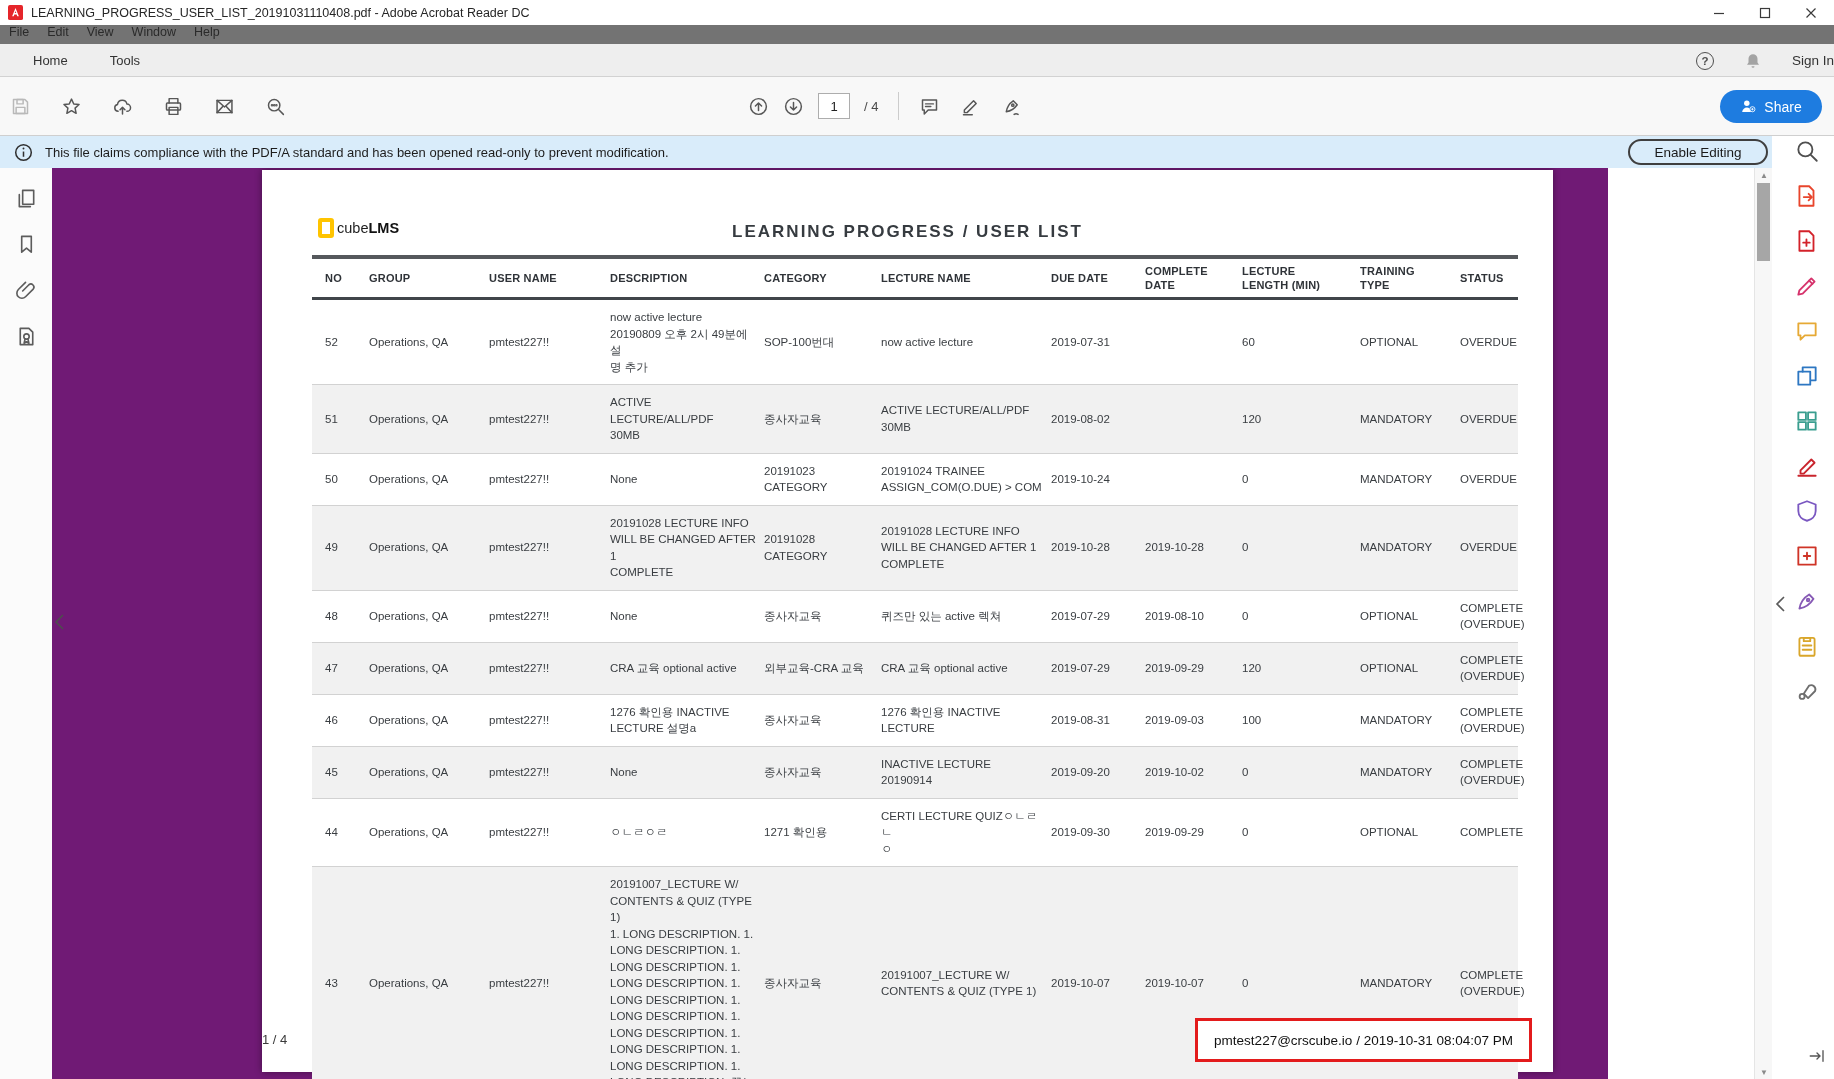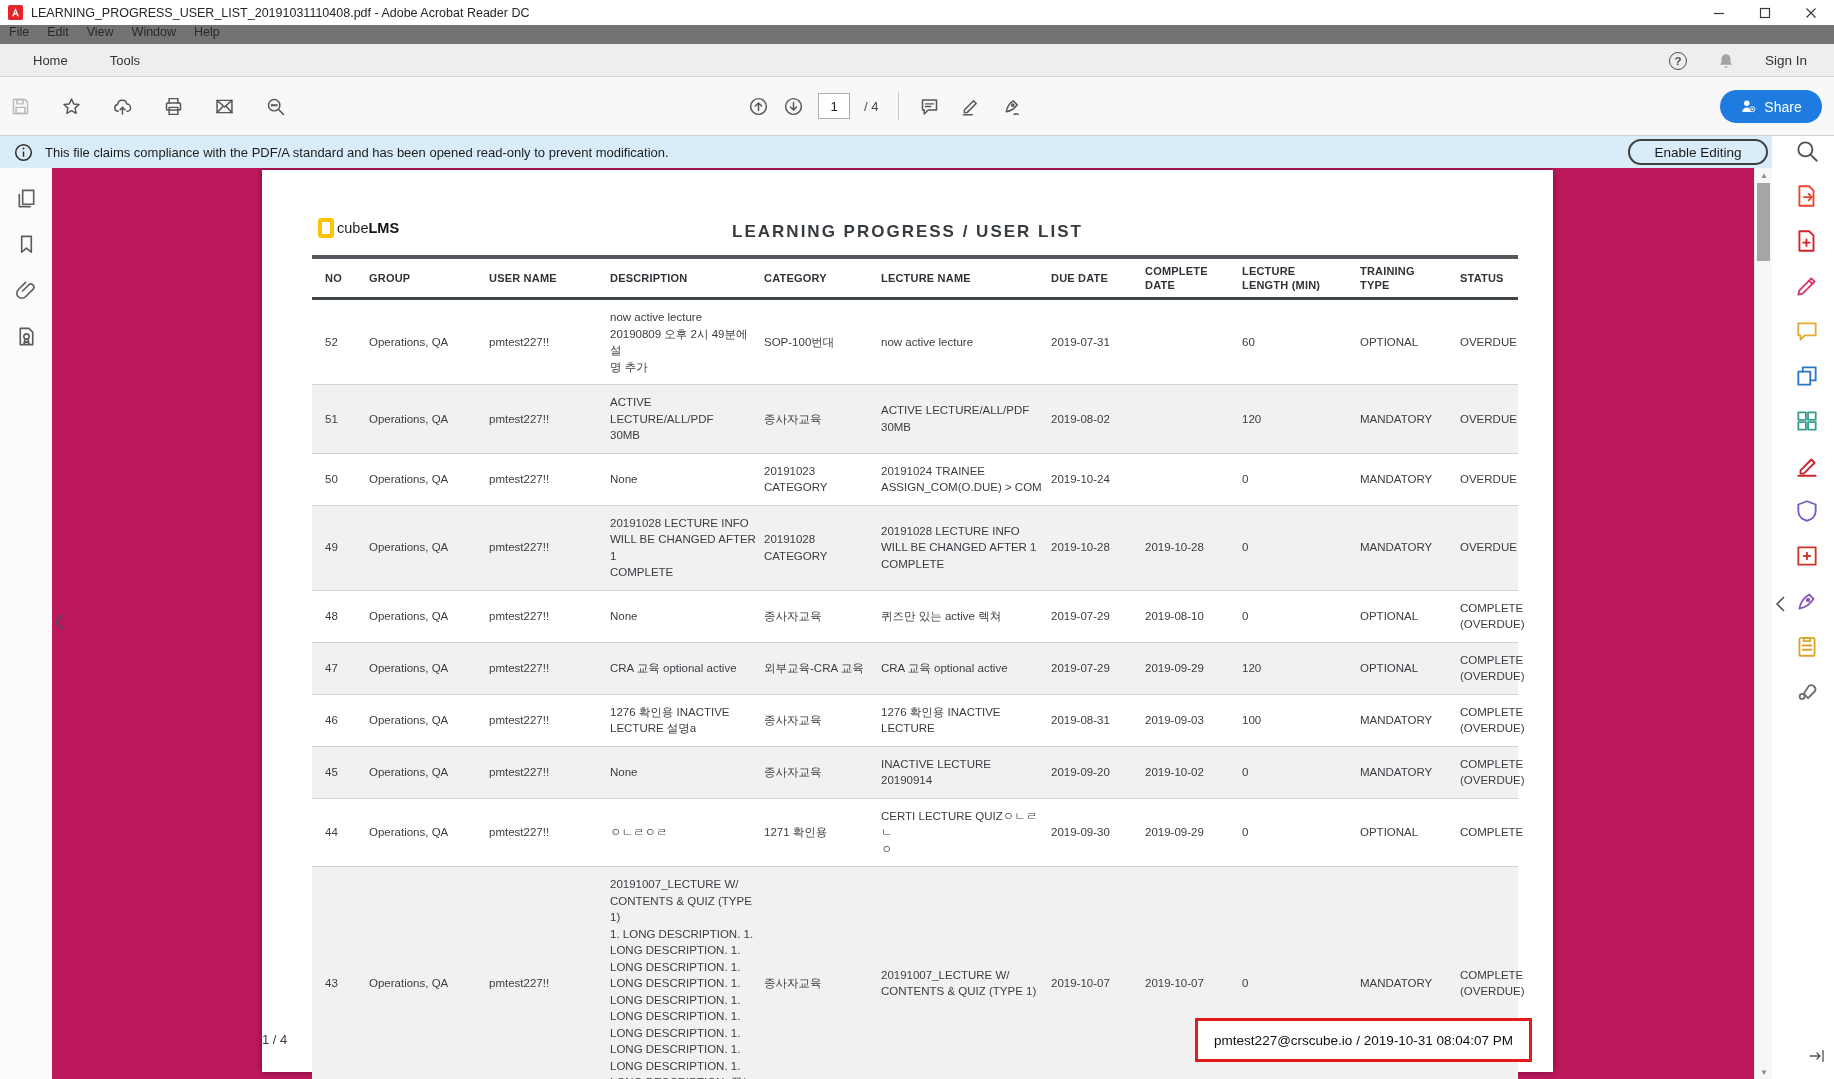--- a/index.html
+++ b/index.html
@@ -19,21 +19,21 @@
   .menuitem { padding:0 9px; font-size:12.5px; color:#2a2a2a; }
 
   
   .tabbar { position:absolute; top:44px; left:0; width:1834px; height:33px; background:#eeeeee; border-bottom:1px solid #d2d2d2; display:flex; align-items:stretch; padding-left:12px; }
   .tab { display:flex; align-items:center; padding:15px 21px; font-size:13px; color:#333; }
   .tab.active { background:#fff; border:1px solid #d2d2d2; border-bottom:none; margin-bottom:-1px; width:152px; padding:0 12px; justify-content:space-between; margin-left:20px;margin-top:44px; }
   .tabclose { color:#666; font-size:13px; line-height:1; margin-left:8px; }
   .tabbar-right { position:absolute; right:0; top:44px; height:33px; display:flex; align-items:center; }
   .helpcircle { width:18px; height:18px; border:1.5px solid #4f4f4f; border-radius:50%; color:#4f4f4f; font-size:11.5px; font-weight:bold; display:flex; align-items:center; justify-content:center; margin-right:30px; }
   .bell { width:18px; height:18px; margin-right:30px; }
-  .signin { font-size:13.5px; color:#333; margin-right:27px; }
+  .signin { font-size:13.5px; color:#333; }
 
   
   .toolbar { position:absolute; top:77px; left:0; width:1834px; height:59px; background:#f8f8f8; border-bottom:1px solid #cfcfcf; }
   .tb-left { position:absolute; left:10px; top:0; height:58px; display:flex; align-items:center; gap:30px; }
   .tbicon { width:21px; height:21px; }
   .tbicon svg, .navicon svg, .toolicon svg, .icon svg { width:100%; height:100%; display:block; }
   .tb-center { position:absolute; left:748px; top:0; height:58px; display:flex; align-items:center; gap:14px; }
   .pageinput { width:32px; height:26px; border:1px solid #adadad; background:#fff; text-align:center; font-size:13px; color:#222; font-family:inherit; }
   .pagetotal { font-size:13px; color:#4a4a4a; }
   .tb-divider { width:1px; height:28px; background:#cccccc; margin:0 6px; }
@@ -43,21 +43,21 @@
   
   .infobar { position:absolute; top:136px; left:0; width:1772px; height:32px; background:#d9ecfa; display:flex; align-items:center; }
   .infoicon { width:19px; height:19px; margin-left:14px; }
   .infomsg { margin-left:12px; font-size:13px; color:#1d1d1d; }
   .enable-editing { position:absolute; left:1628px; top:3px; width:140px; height:26px; border:2px solid #3f3f3f; border-radius:13px; background:transparent; display:flex; align-items:center; justify-content:center; font-size:13.5px; color:#1a1a1a; font-family:inherit; }
 
   
   .left-nav { position:absolute; top:168px; left:0; width:52px; height:911px; background:#fbfbfb; }
   .left-nav-icons { display:flex; flex-direction:column; align-items:center; gap:23px; padding-top:19px; }
   .navicon { width:23px; height:23px; }
-  .canvas { position:absolute; top:168px; left:52px; width:1702px; height:911px; background:#be185d; overflow:hidden; }
+  .canvas { position:absolute; top:168px; left:52px; width:1556px; height:911px; background:#701a75; overflow:hidden; }
   .collapse-left { position:absolute; left:2px; top:446px; width:10px; height:16px; }
   .v-scrollbar { position:absolute; top:168px; left:1754px; width:18px; height:911px; background:#f7f7f7; border-left:1px solid #e5e5e5; }
   .sb-arrow { position:absolute; left:0; width:18px; height:14px; display:flex; align-items:center; justify-content:center; color:#8a8a8a; font-size:8px; }
   .sb-thumb { position:absolute; left:2px; top:15px; width:13px; height:78px; background:#a6a6a6; }
 
   
   .right-pane { position:absolute; top:136px; left:1772px; width:62px; height:943px; background:#fff; }
   .right-tools-list { display:flex; flex-direction:column; align-items:center; gap:19px; padding-top:2px; margin-left:8px; }
   .toolicon { width:26px; height:26px; }
   .collapse-right { position:absolute; left:3px; top:460px; width:10px; height:16px; }

